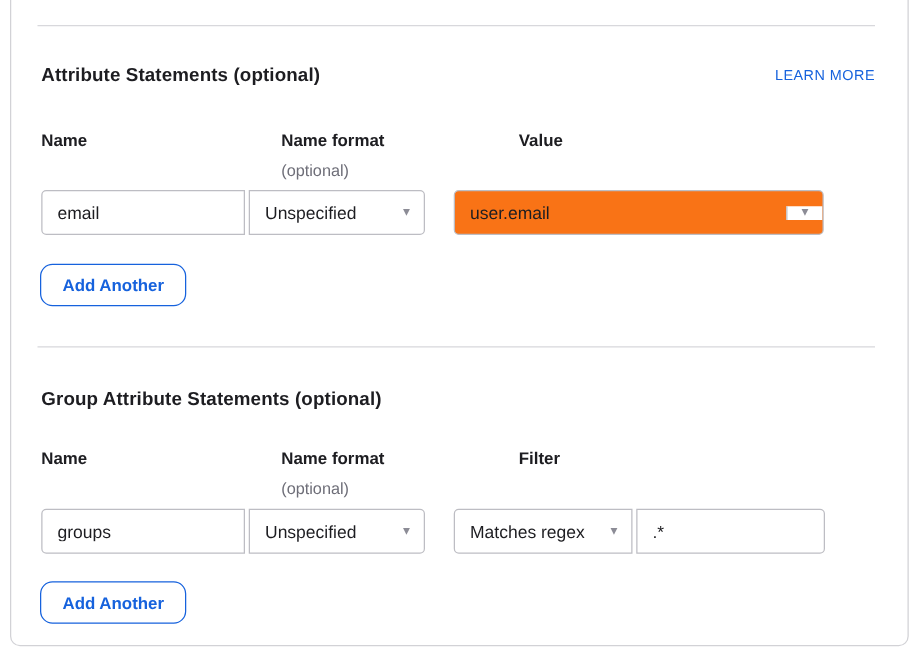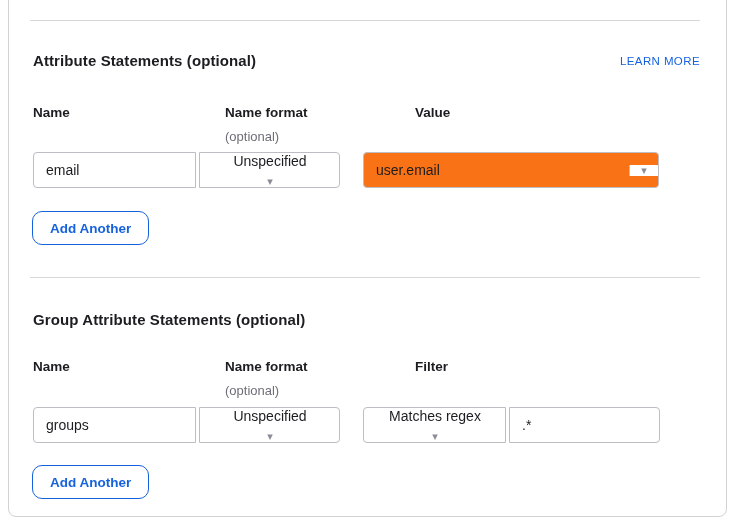--- a/index.html
+++ b/index.html
@@ -98,21 +98,20 @@
     width: 163px;
     margin-right: 3px;
     border-radius: 4px 0 0 4px;
   }
   .select {
     display: flex;
     align-items: center;
     justify-content: space-between;
     padding: 0 11px 0 12px;
     cursor: pointer;
-    flex-direction: column;
   }
   .format-select {
     width: 141px;
     border-radius: 0 4px 4px 0;
     margin-right: 23px;
   }
   .filter-select {
     width: 143px;
     border-radius: 4px 0 0 4px;
     margin-right: 3px;

